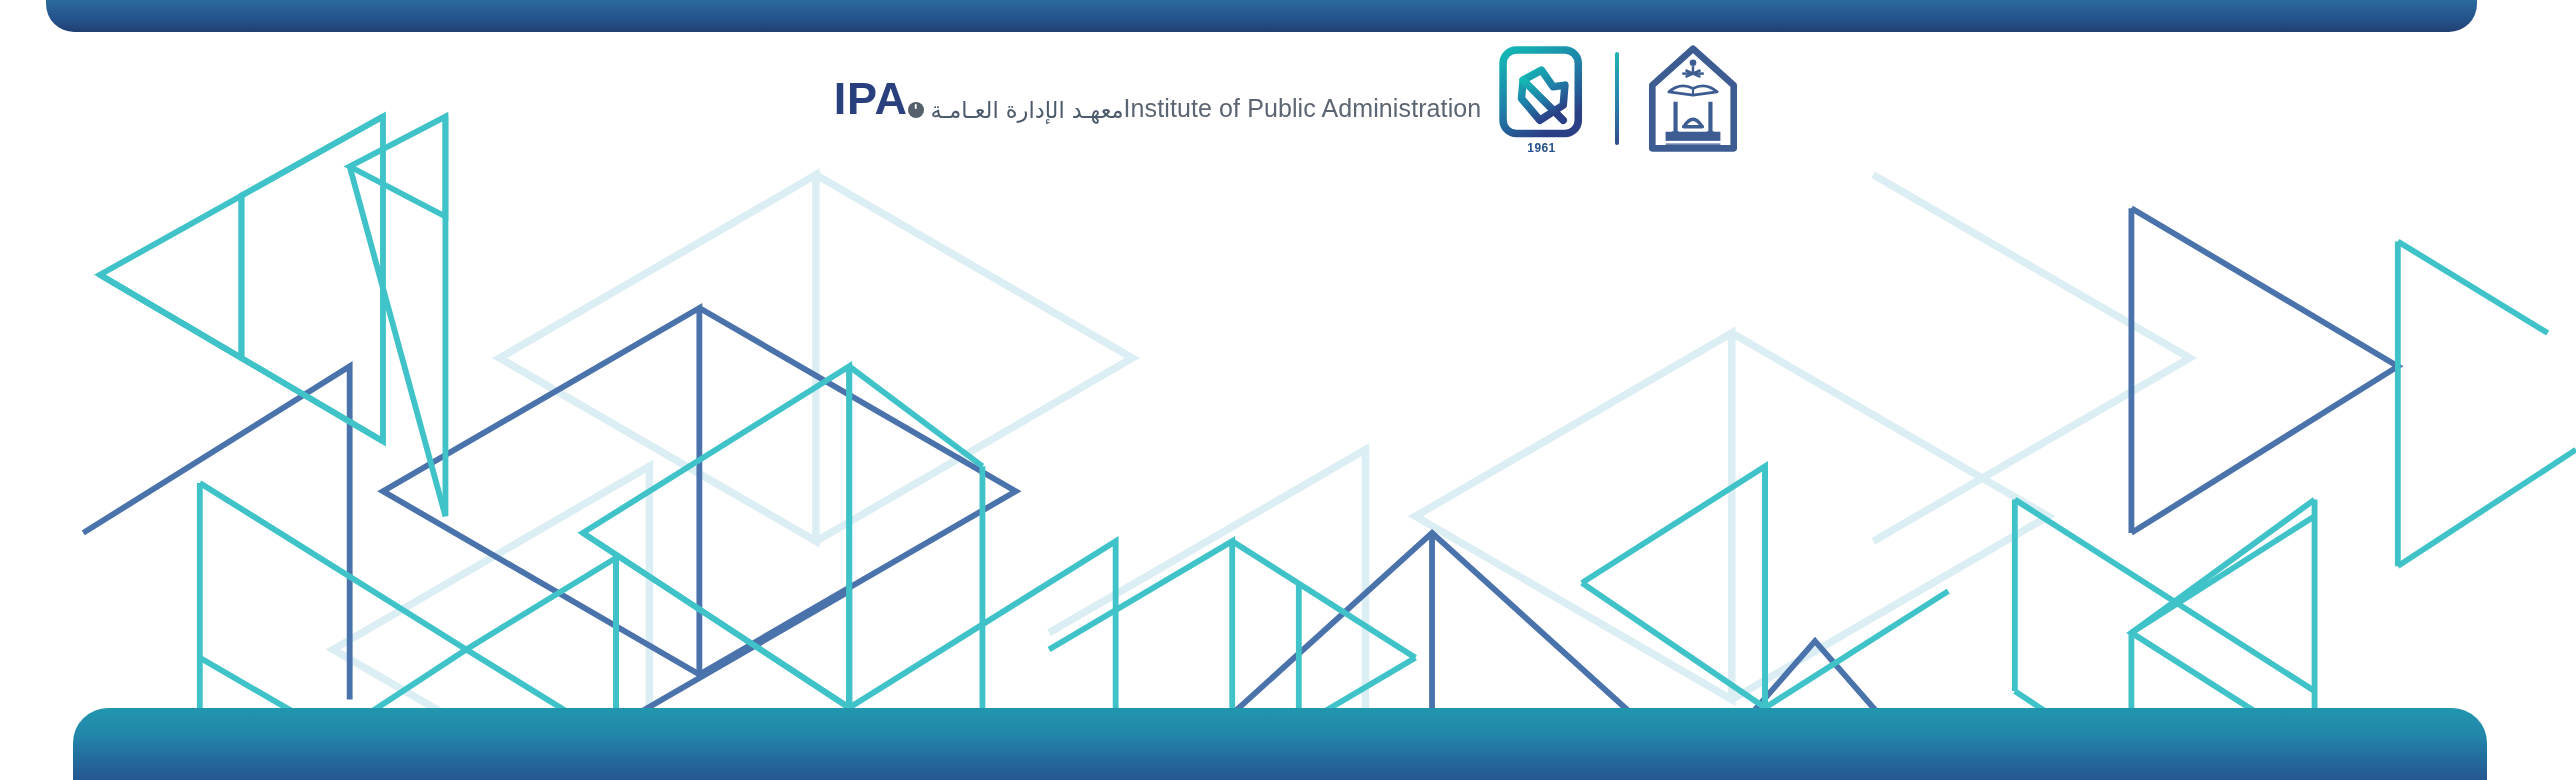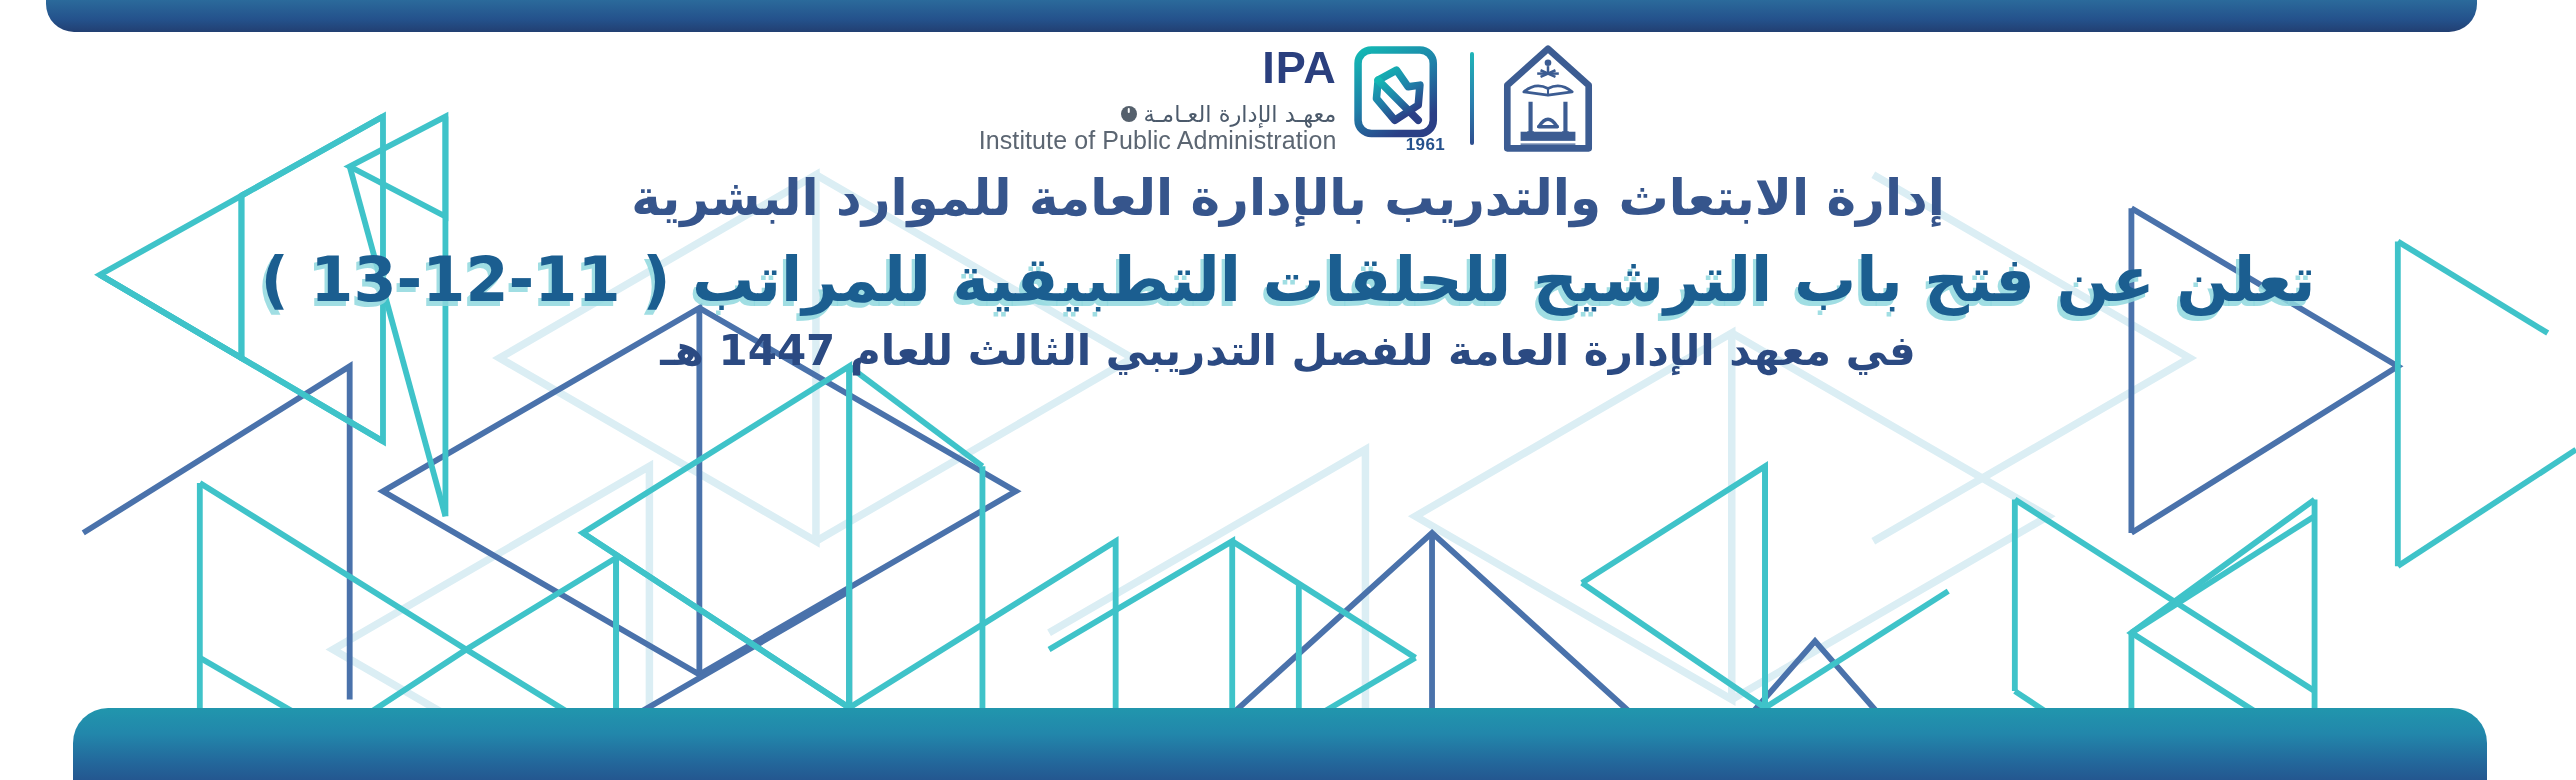--- a/index.html
+++ b/index.html
@@ -33,21 +33,21 @@
     border-radius:35px 35px 0 0;
   }
 
   
   #logo-row{
     position:absolute;left:0;right:0;top:40px;height:117px;
     display:flex;align-items:center;justify-content:center;gap:0;
     direction:ltr;
   }
   .ipa-block{display:flex;align-items:center;gap:11.7px;}
-  .ipa-wordmark{display:flex;flex-direction:column;align-items:flex-end;line-height:1;}
+  .ipa-wordmark{display:flex;flex-direction:row;align-items:flex-end;line-height:1;}
   .ipa-abbr{
     font-family:"Liberation Sans",sans-serif;
     font-size:45px;font-weight:700;color:#2a3f7e;letter-spacing:0.8px;
     line-height:1;
   }
   .ipa-ar{
     display:flex;align-items:center;gap:6.7px;direction:rtl;
     font-family:"DejaVu Sans",sans-serif;
     font-size:22.5px;color:#4c5a6b;font-weight:400;margin-top:13px;
     letter-spacing:-0.4px;white-space:nowrap;
@@ -60,23 +60,23 @@
     content:"";position:absolute;left:50%;top:2.5px;transform:translateX(-50%);
     width:2.5px;height:5px;background:#fff;border-radius:1.7px;
   }
   .ipa-en{
     font-family:"Liberation Sans",sans-serif;
     font-size:25px;color:#5c6672;font-weight:400;margin-top:2.5px;
     white-space:nowrap;letter-spacing:0.1px;
   }
   .ipa-mark{position:relative;width:97px;height:117px;}
   .year-1961{
-    position:absolute;left:0;right:0;bottom:1.7px;text-align:right;
+    position:absolute;left:0;right:0;bottom:1.7px;text-align:center;
     font-family:"Liberation Sans",sans-serif;
-    font-size:17px;font-weight:700;color:#25518c;letter-spacing:0.4px;
+    font-size:12px;font-weight:700;color:#25518c;letter-spacing:0.4px;
   }
   .divider{
     width:4.2px;height:93px;border-radius:2.5px;margin:0 25px;
     background:linear-gradient(180deg,#1fb5b8 0%,#2a7fae 55%,#2f4d8e 100%);
   }
   .uni-mark{width:98px;height:117px;}
 
   
   #headings{
     position:absolute;left:0;right:0;top:167px;
@@ -235,22 +235,17 @@
           <path d="M 48 104 Q 59 86 70 104 Z" stroke-width="4" stroke-linejoin="round"></path>
           <path d="M 46 104 L 72 104" stroke-width="3"></path>
 
           <rect x="26" y="110" width="66" height="11" fill="#3c5c92" stroke="none"></rect>
           <rect x="26" y="124" width="66" height="4" fill="#3c5c92" stroke="none" opacity="0.75"></rect>
         </g>
       </svg>
     </div>
   </div>
 
-  <div id="headings">
-    <h1 class="h-line1">إدارة الابتعاث والتدريب بالإدارة العامة للموارد البشرية</h1>
-    <h2 class="h-line2">تعلن عن فتح باب الترشيح للحلقات التطبيقية للمراتب ( 11-12-13 )</h2>
-    <h3 class="h-line3">في معهد الإدارة العامة للفصل التدريبي الثالث للعام 1447 هـ</h3>
-  </div>
 
   <div id="bottom-bar"></div>
 
 </div>
 
 
 </body></html>

